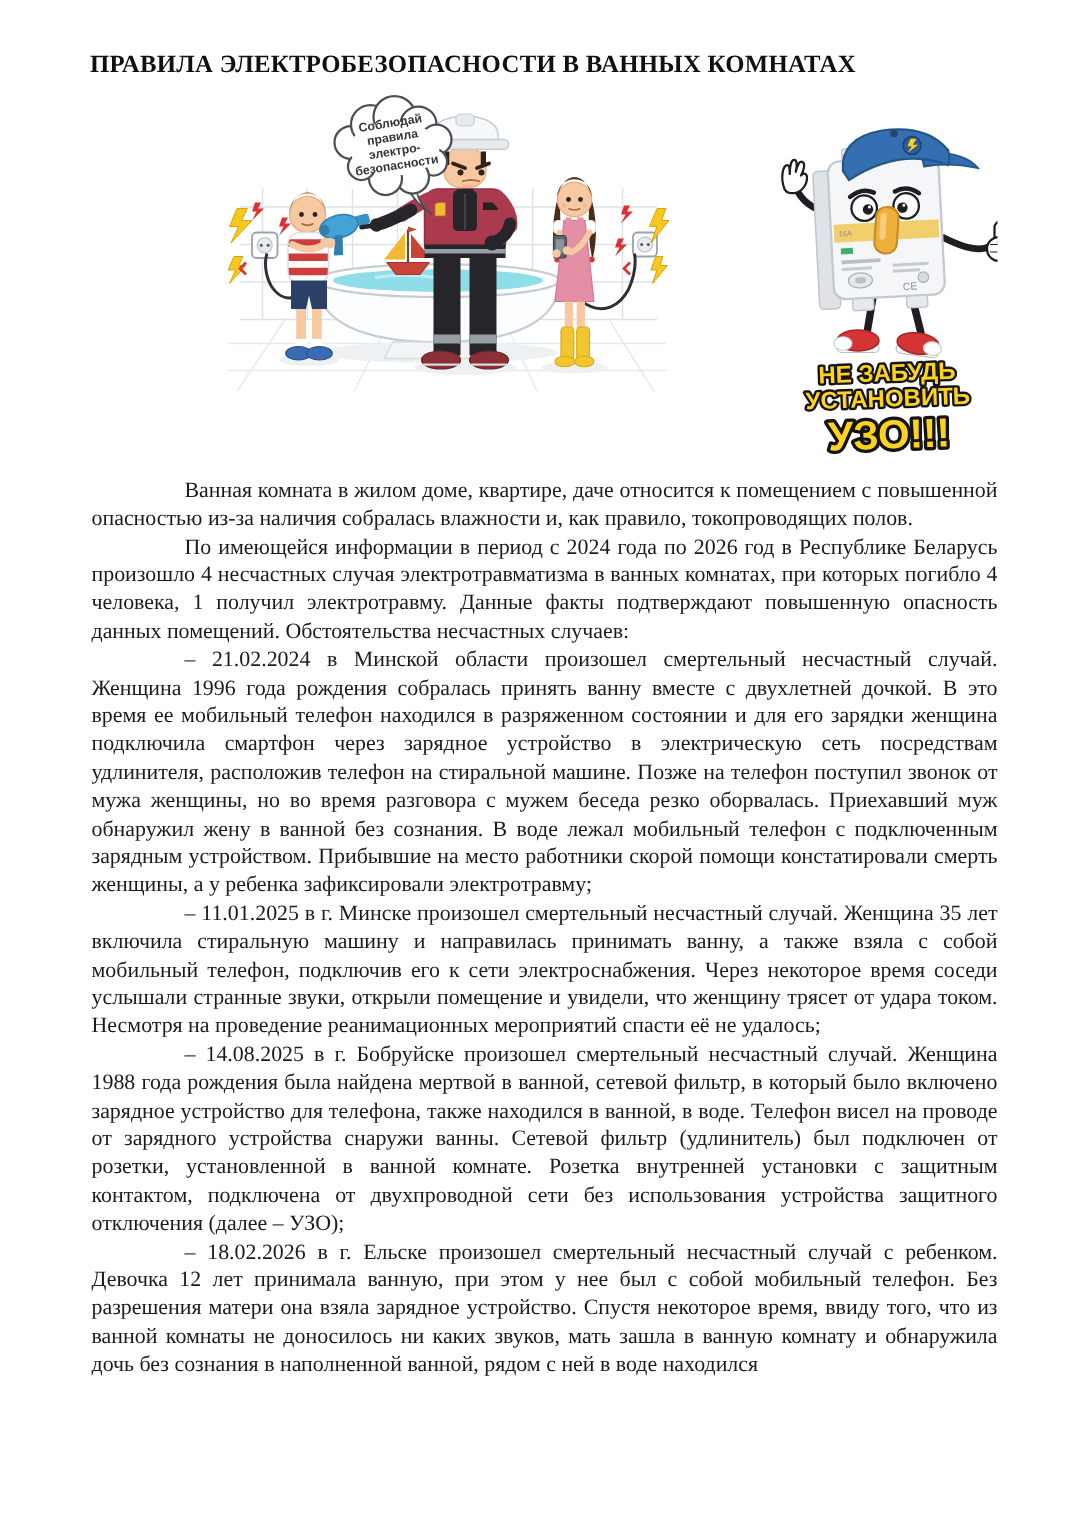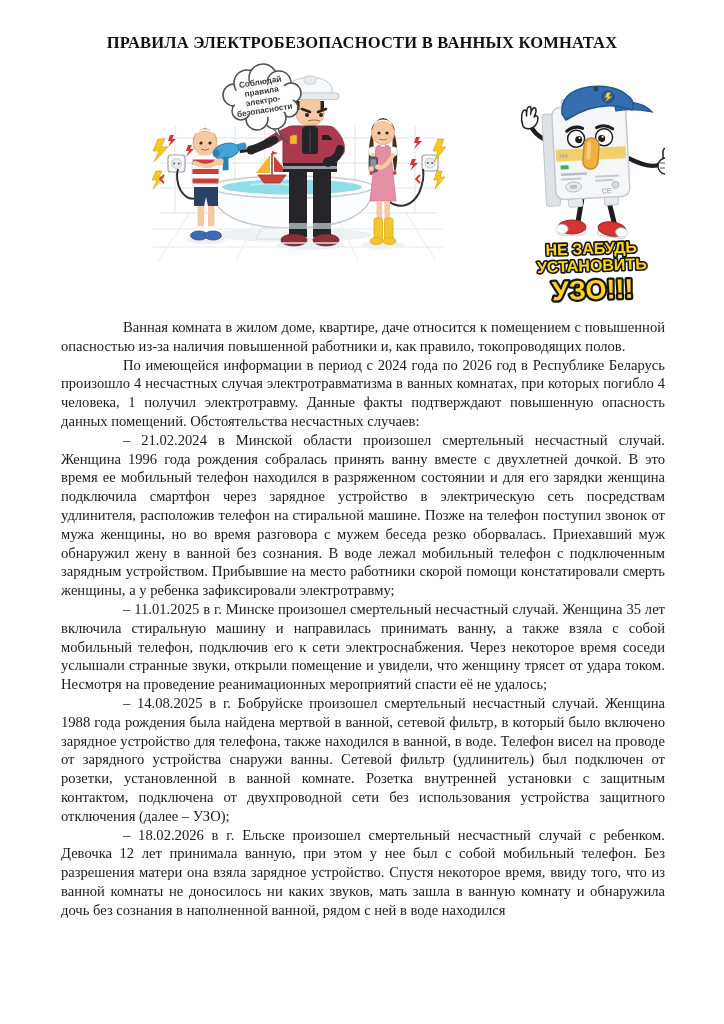--- a/index.html
+++ b/index.html
@@ -2,21 +2,21 @@
 <html><head>
 <meta charset="utf-8">
 <style>
   html,body { margin:0; padding:0; background:#ffffff; }
   .page {
     position:relative; width:724px; height:1024px; background:#ffffff;
     overflow:hidden; font-family:"Liberation Serif", serif; color:#1b1b1b;
   }
   .doc-title {
     position:absolute; top:33px; left:60px; width:604px; margin:0;
-    font-size:16.5px; font-weight:bold; text-align:center; color:#101010;
+    font-size:16.5px; font-weight:bold; text-align:left; color:#101010;
     letter-spacing:0.2px; font-family:"Liberation Serif", serif;
   }
   .illus-left  { position:absolute; left:150px; top:63px;  width:296px; height:200px; }
   .illus-right { position:absolute; left:520px; top:80px;  width:145px; height:228px; }
   .illus-left svg, .illus-right svg { display:block; width:100%; height:100%; }
   .body-text {
     position:absolute; top:318px; left:61px; width:604px;
     font-size:14.6px; line-height:18.8px; text-align:justify;
   }
   .body-text p { margin:0; text-indent:62px; }
@@ -322,21 +322,21 @@
 
       <g transform="rotate(-2 72 190)">
         <text class="caption-text" x="72" y="174" font-size="16" stroke-width="3.2" text-anchor="middle" fill="#ffd21e">НЕ ЗАБУДЬ</text>
         <text class="caption-text" x="72" y="191" font-size="16" stroke-width="3.2" text-anchor="middle" fill="#ffd21e">УСТАНОВИТЬ</text>
         <text class="caption-text" x="72" y="219" font-size="27" stroke-width="4.5" text-anchor="middle" fill="#ffd21e">УЗО!!!</text>
       </g>
     </svg>
   </div>
 
   <div class="body-text">
-    <p>Ванная комната в жилом доме, квартире, даче относится к помещением с повышенной опасностью из-за наличия повышенной работники и, как правило, токопроводящих полов.</p>
+    <p>Ванная комната в жилом доме, квартире, даче относится к помещением с повышенной опасностью из-за наличия собралась влажности и, как правило, токопроводящих полов.</p>
     <p>По имеющейся информации в период с 2024 года по 2026 год в Республике Беларусь произошло 4 несчастных случая электротравматизма в ванных комнатах, при которых погибло 4 человека, 1 получил электротравму. Данные факты подтверждают повышенную опасность данных помещений. Обстоятельства несчастных случаев:</p>
     <p>– 21.02.2024 в Минской области произошел смертельный несчастный случай. Женщина 1996 года рождения собралась принять ванну вместе с двухлетней дочкой. В это время ее мобильный телефон находился в разряженном состоянии и для его зарядки женщина подключила смартфон через зарядное устройство в электрическую сеть посредствам удлинителя, расположив телефон на стиральной машине. Позже на телефон поступил звонок от мужа женщины, но во время разговора с мужем беседа резко оборвалась. Приехавший муж обнаружил жену в ванной без сознания. В воде лежал мобильный телефон с подключенным зарядным устройством. Прибывшие на место работники скорой помощи констатировали смерть женщины, а у ребенка зафиксировали электротравму;</p>
     <p>– 11.01.2025 в г. Минске произошел смертельный несчастный случай. Женщина 35 лет включила стиральную машину и направилась принимать ванну, а также взяла с собой мобильный телефон, подключив его к сети электроснабжения. Через некоторое время соседи услышали странные звуки, открыли помещение и увидели, что женщину трясет от удара током. Несмотря на проведение реанимационных мероприятий спасти её не удалось;</p>
     <p>– 14.08.2025 в г. Бобруйске произошел смертельный несчастный случай. Женщина 1988 года рождения была найдена мертвой в ванной, сетевой фильтр, в который было включено зарядное устройство для телефона, также находился в ванной, в воде. Телефон висел на проводе от зарядного устройства снаружи ванны. Сетевой фильтр (удлинитель) был подключен от розетки, установленной в ванной комнате. Розетка внутренней установки с защитным контактом, подключена от двухпроводной сети без использования устройства защитного отключения (далее – УЗО);</p>
     <p>– 18.02.2026 в г. Ельске произошел смертельный несчастный случай с ребенком. Девочка 12 лет принимала ванную, при этом у нее был с собой мобильный телефон. Без разрешения матери она взяла зарядное устройство. Спустя некоторое время, ввиду того, что из ванной комнаты не доносилось ни каких звуков, мать зашла в ванную комнату и обнаружила дочь без сознания в наполненной ванной, рядом с ней в воде находился</p>
   </div>
 
 </div>
 
 </body></html>

